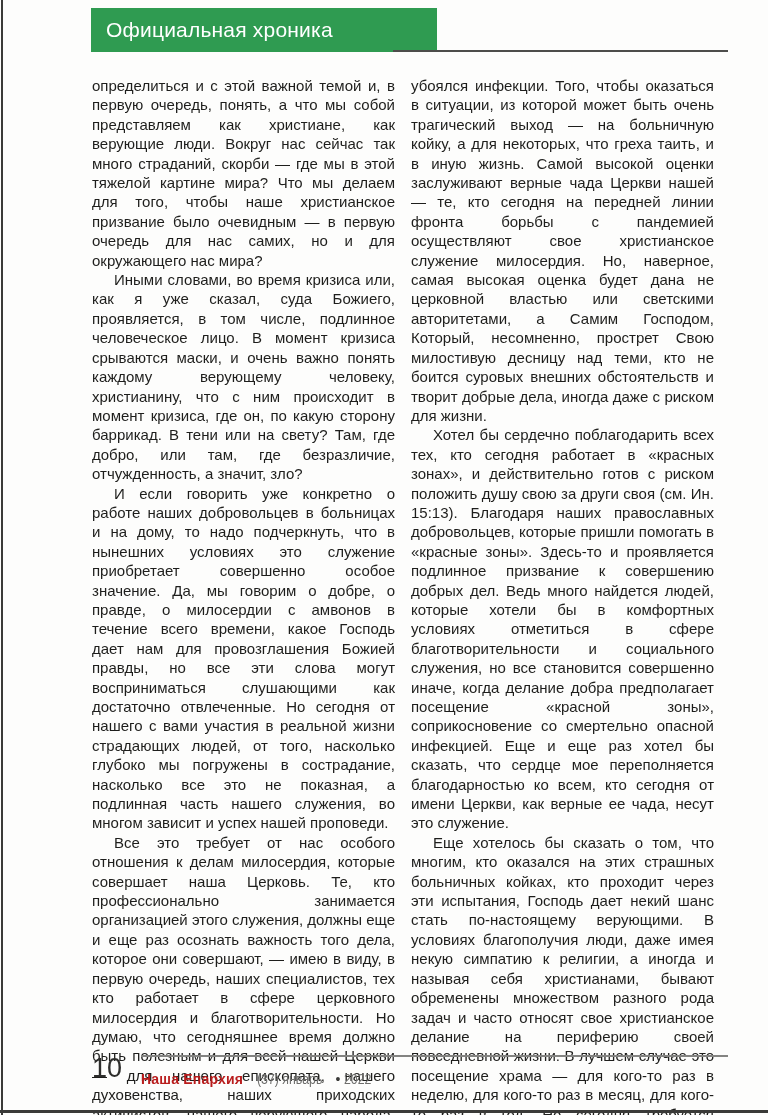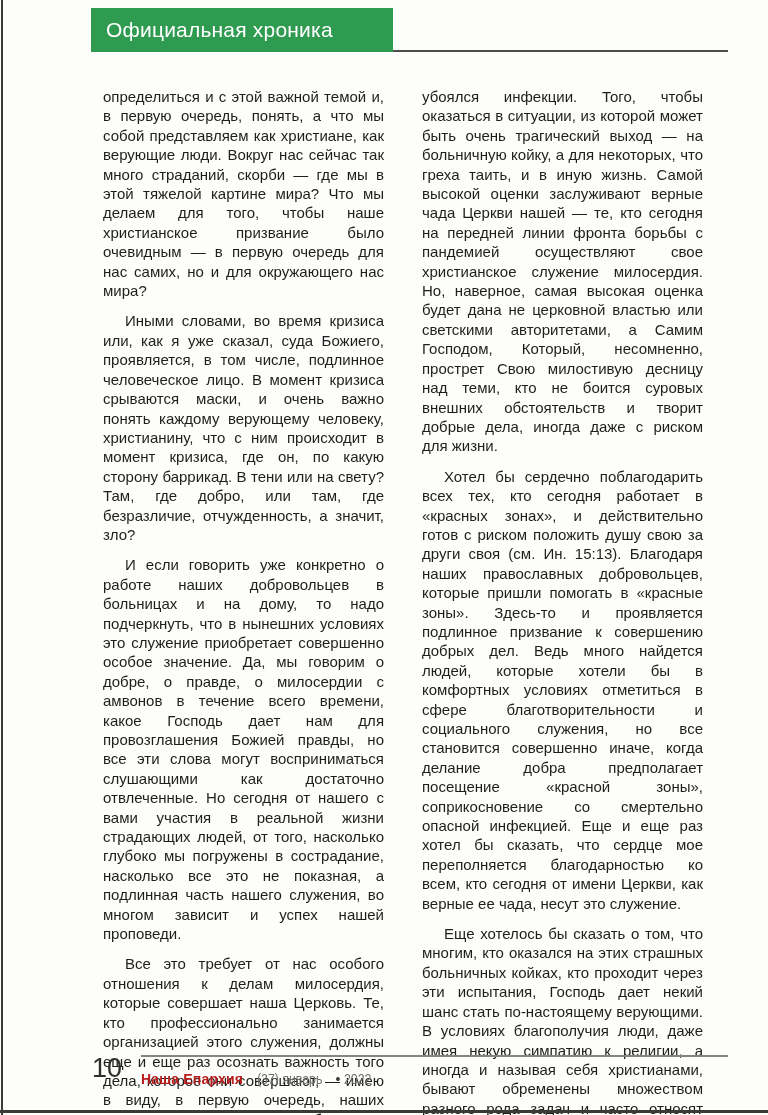--- a/index.html
+++ b/index.html
@@ -16,21 +16,21 @@
   .left-rule {
     position: absolute; left: 1px; top: 0; bottom: 0;
     width: 2px; background: #3a3a38;
   }
   .bottom-rule {
     position: absolute; left: 0; right: 0; bottom: 2px;
     height: 3px; background: #3a3a38;
   }
   .header-box {
     position: absolute; left: 91px; top: 8px;
-    width: 302px; height: 44px;
+    width: 346px; height: 44px;
     background: #2f9b51;
     display: flex; align-items: center;
     padding-left: 15px; box-sizing: border-box;
   }
   .header-box .title {
     color: #ffffff; font-size: 21px; font-weight: 400; letter-spacing: 0.2px;
   }
   .header-rule {
     position: absolute; top: 50px; left: 393px;
     width: 335px; height: 2px; background: #4d4d4b;
@@ -39,21 +39,21 @@
     position: absolute; left: 92px; top: 76px;
     width: 622px; display: flex; gap: 16px;
   }
   .column {
     width: 303px;
     text-align: justify;
     font-size: 15px;
     line-height: 19.4px;
     hyphens: auto;
   }
-  .column p { margin: 11px; text-indent: 22px; }
+  .column p { margin: 0; text-indent: 22px; }
   .column p.no-indent { text-indent: 0; }
   .column .bold { font-weight: normal; }
   .page-number {
     position: absolute; left: 92px; top: 1053px;
     font-size: 27px; color: #2e2e2c;
   }
   .footer-rule {
     position: absolute; left: 141px; top: 1055px;
     width: 587px; height: 2px; background: #848482;
   }

